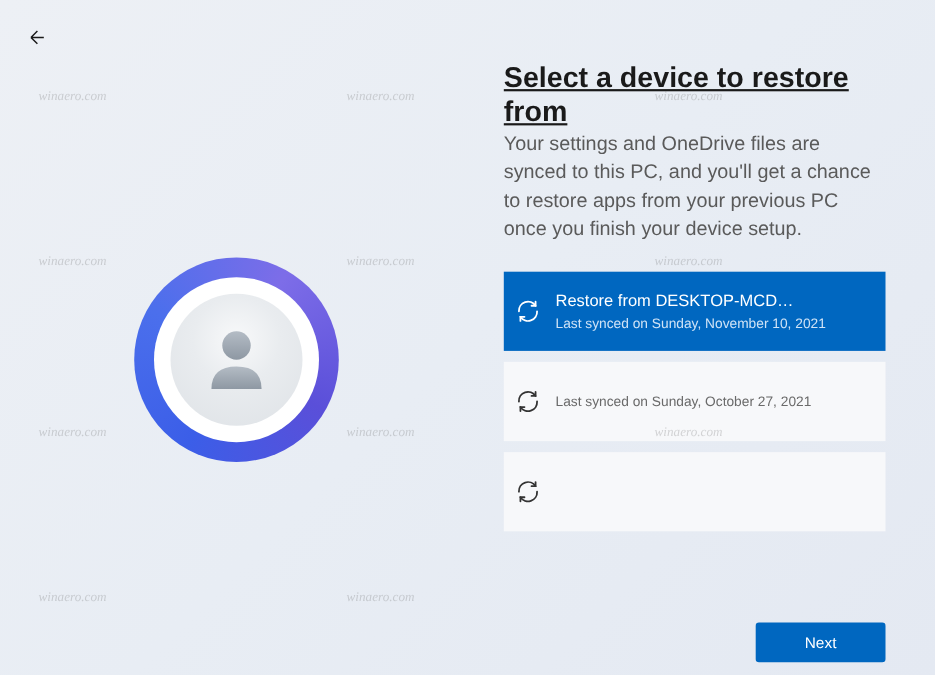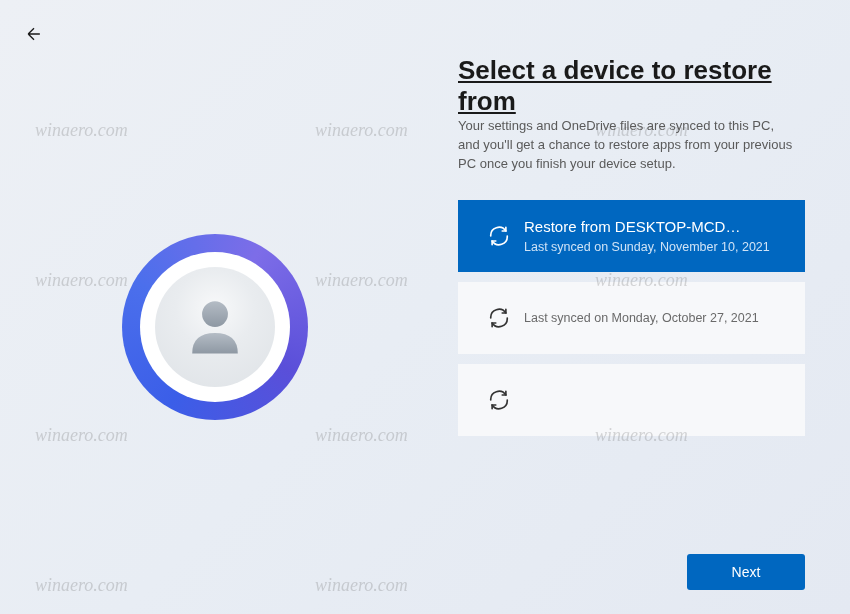--- a/index.html
+++ b/index.html
@@ -79,34 +79,34 @@
       display: flex;
       flex-direction: column;
     }
     .title {
       font-size: 26px;
       font-weight: 600;
       color: #1a1a1a;
       text-decoration: underline;
     }
     .description {
-      font-size: 13px;
+      font-size: 18px;
       color: #5a5a5a;
       line-height: 1.45;
       margin-bottom: 26px;
       padding-right: 12px;
     }
     .device-list {
       display: flex;
       flex-direction: column;
       gap: 10px;
     }
     .device-item {
       background: #f7f8fa;
-      padding: 14px 30px;
+      padding: 14px 11px;
       cursor: pointer;
       display: flex;
       align-items: center;
       gap: 14px;
       min-height: 72px;
     }
     .device-item.selected {
       background: #0067c0;
       color: #ffffff;
     }
@@ -143,42 +143,41 @@
       color: #6a6a6a;
       white-space: nowrap;
       overflow: hidden;
       text-overflow: ellipsis;
     }
     .device-item.selected .device-subtitle {
       color: #cfe3f6;
     }
     .footer {
       position: absolute;
-      bottom: 24px;
+      bottom: 12px;
       right: 45px;
     }
     .next-button {
       background: #0067c0;
       color: #ffffff;
       border: none;
       padding: 10px 40px;
       font-size: 14px;
       cursor: pointer;
       border-radius: 3px;
       min-width: 118px;
     }
     .watermark {
       position: absolute;
-      font-size: 18px;
+      font-size: 12px;
       color: rgba(100, 100, 100, 0.25);
       font-style: italic;
       pointer-events: none;
       white-space: nowrap;
       font-family: serif;
-      margin-top: 40px;
     }
   </style>
 </head>
 <body>
 
 <div class="back-button">
   <svg viewBox="0 0 24 24" fill="none" stroke="currentColor" stroke-width="1.6">
     <path d="M19 12H5M5 12L12 5M5 12L12 19"></path>
   </svg>
 </div>
@@ -226,21 +225,21 @@
       <div class="device-item">
         <span class="sync-icon">
           <svg viewBox="0 0 24 24" fill="none" stroke="#333" stroke-width="1.8" stroke-linecap="round">
             <path d="M3 12 A9 9 0 0 1 19.5 6.5"></path>
             <polyline points="19.5,2.5 19.5,6.5 15.5,6.5"></polyline>
             <path d="M21 12 A9 9 0 0 1 4.5 17.5"></path>
             <polyline points="4.5,21.5 4.5,17.5 8.5,17.5"></polyline>
           </svg>
         </span>
         <div class="device-content">
-          <div class="device-subtitle">Last synced on Monday, October 27, 2021</div>
+          <div class="device-subtitle">Last synced on Sunday, October 27, 2021</div>
         </div>
       </div>
 
       <div class="device-item">
         <span class="sync-icon">
           <svg viewBox="0 0 24 24" fill="none" stroke="#333" stroke-width="1.8" stroke-linecap="round">
             <path d="M3 12 A9 9 0 0 1 19.5 6.5"></path>
             <polyline points="19.5,2.5 19.5,6.5 15.5,6.5"></polyline>
             <path d="M21 12 A9 9 0 0 1 4.5 17.5"></path>
             <polyline points="4.5,21.5 4.5,17.5 8.5,17.5"></polyline>

